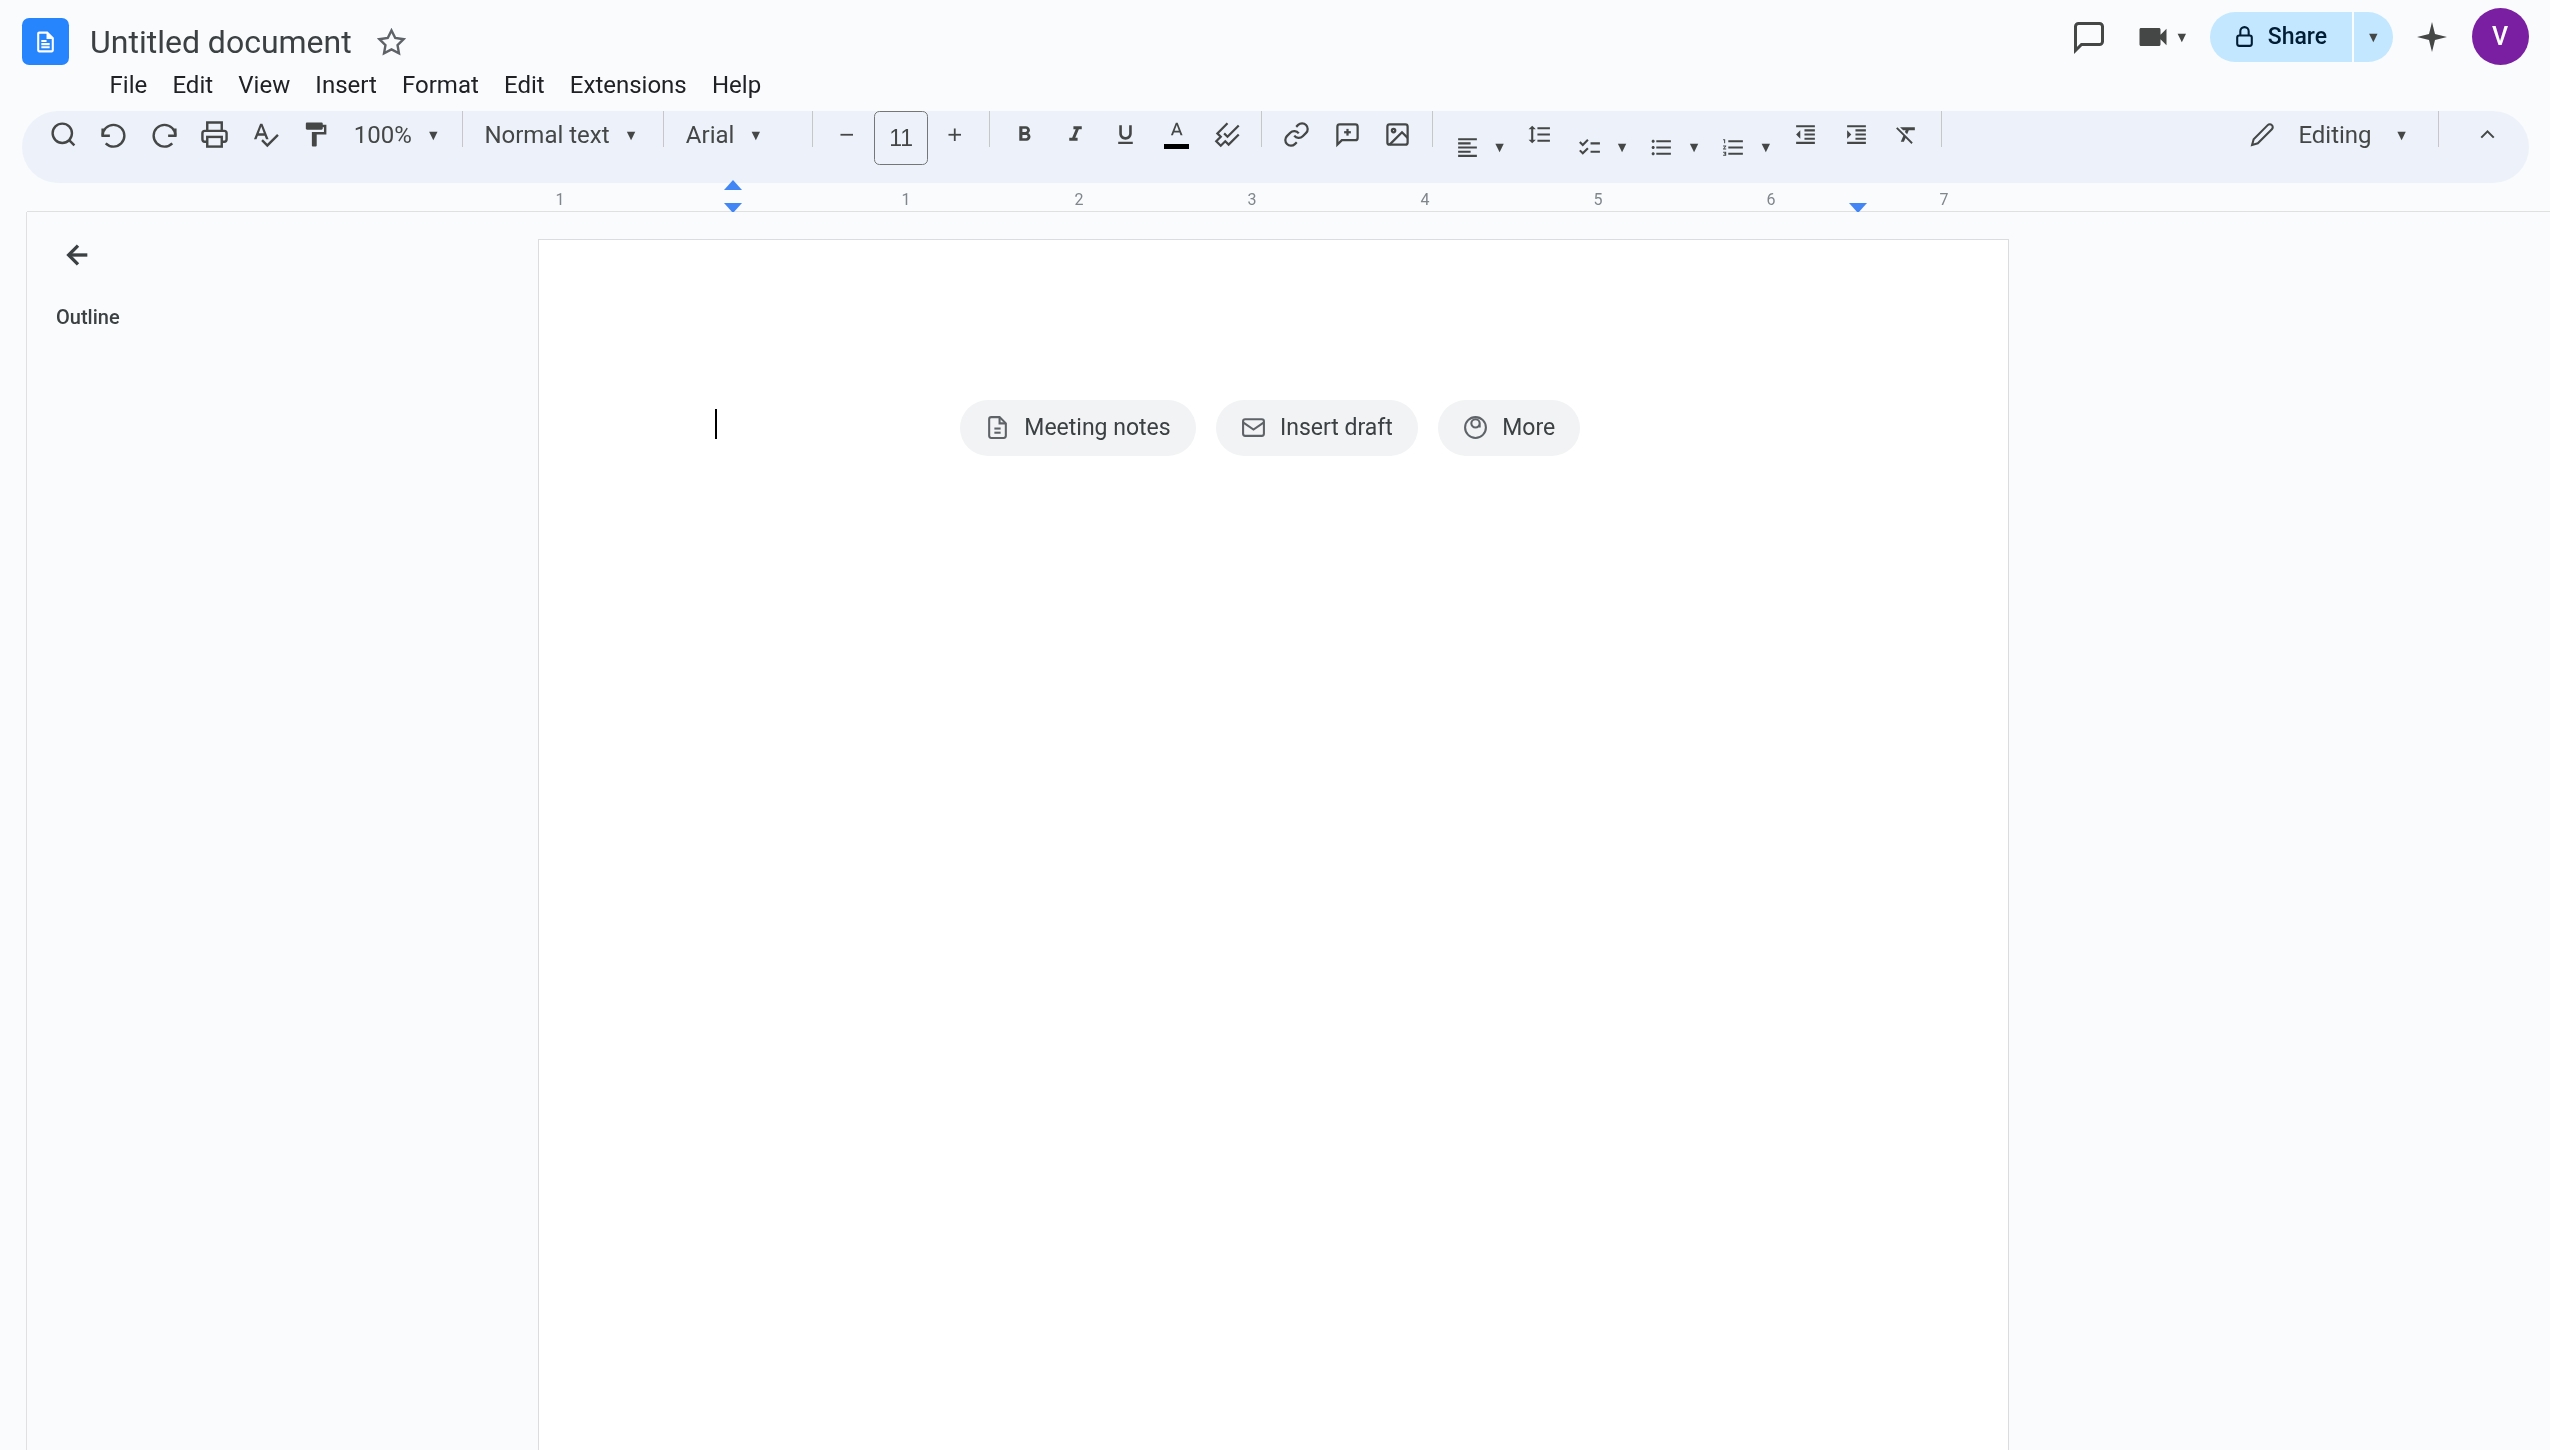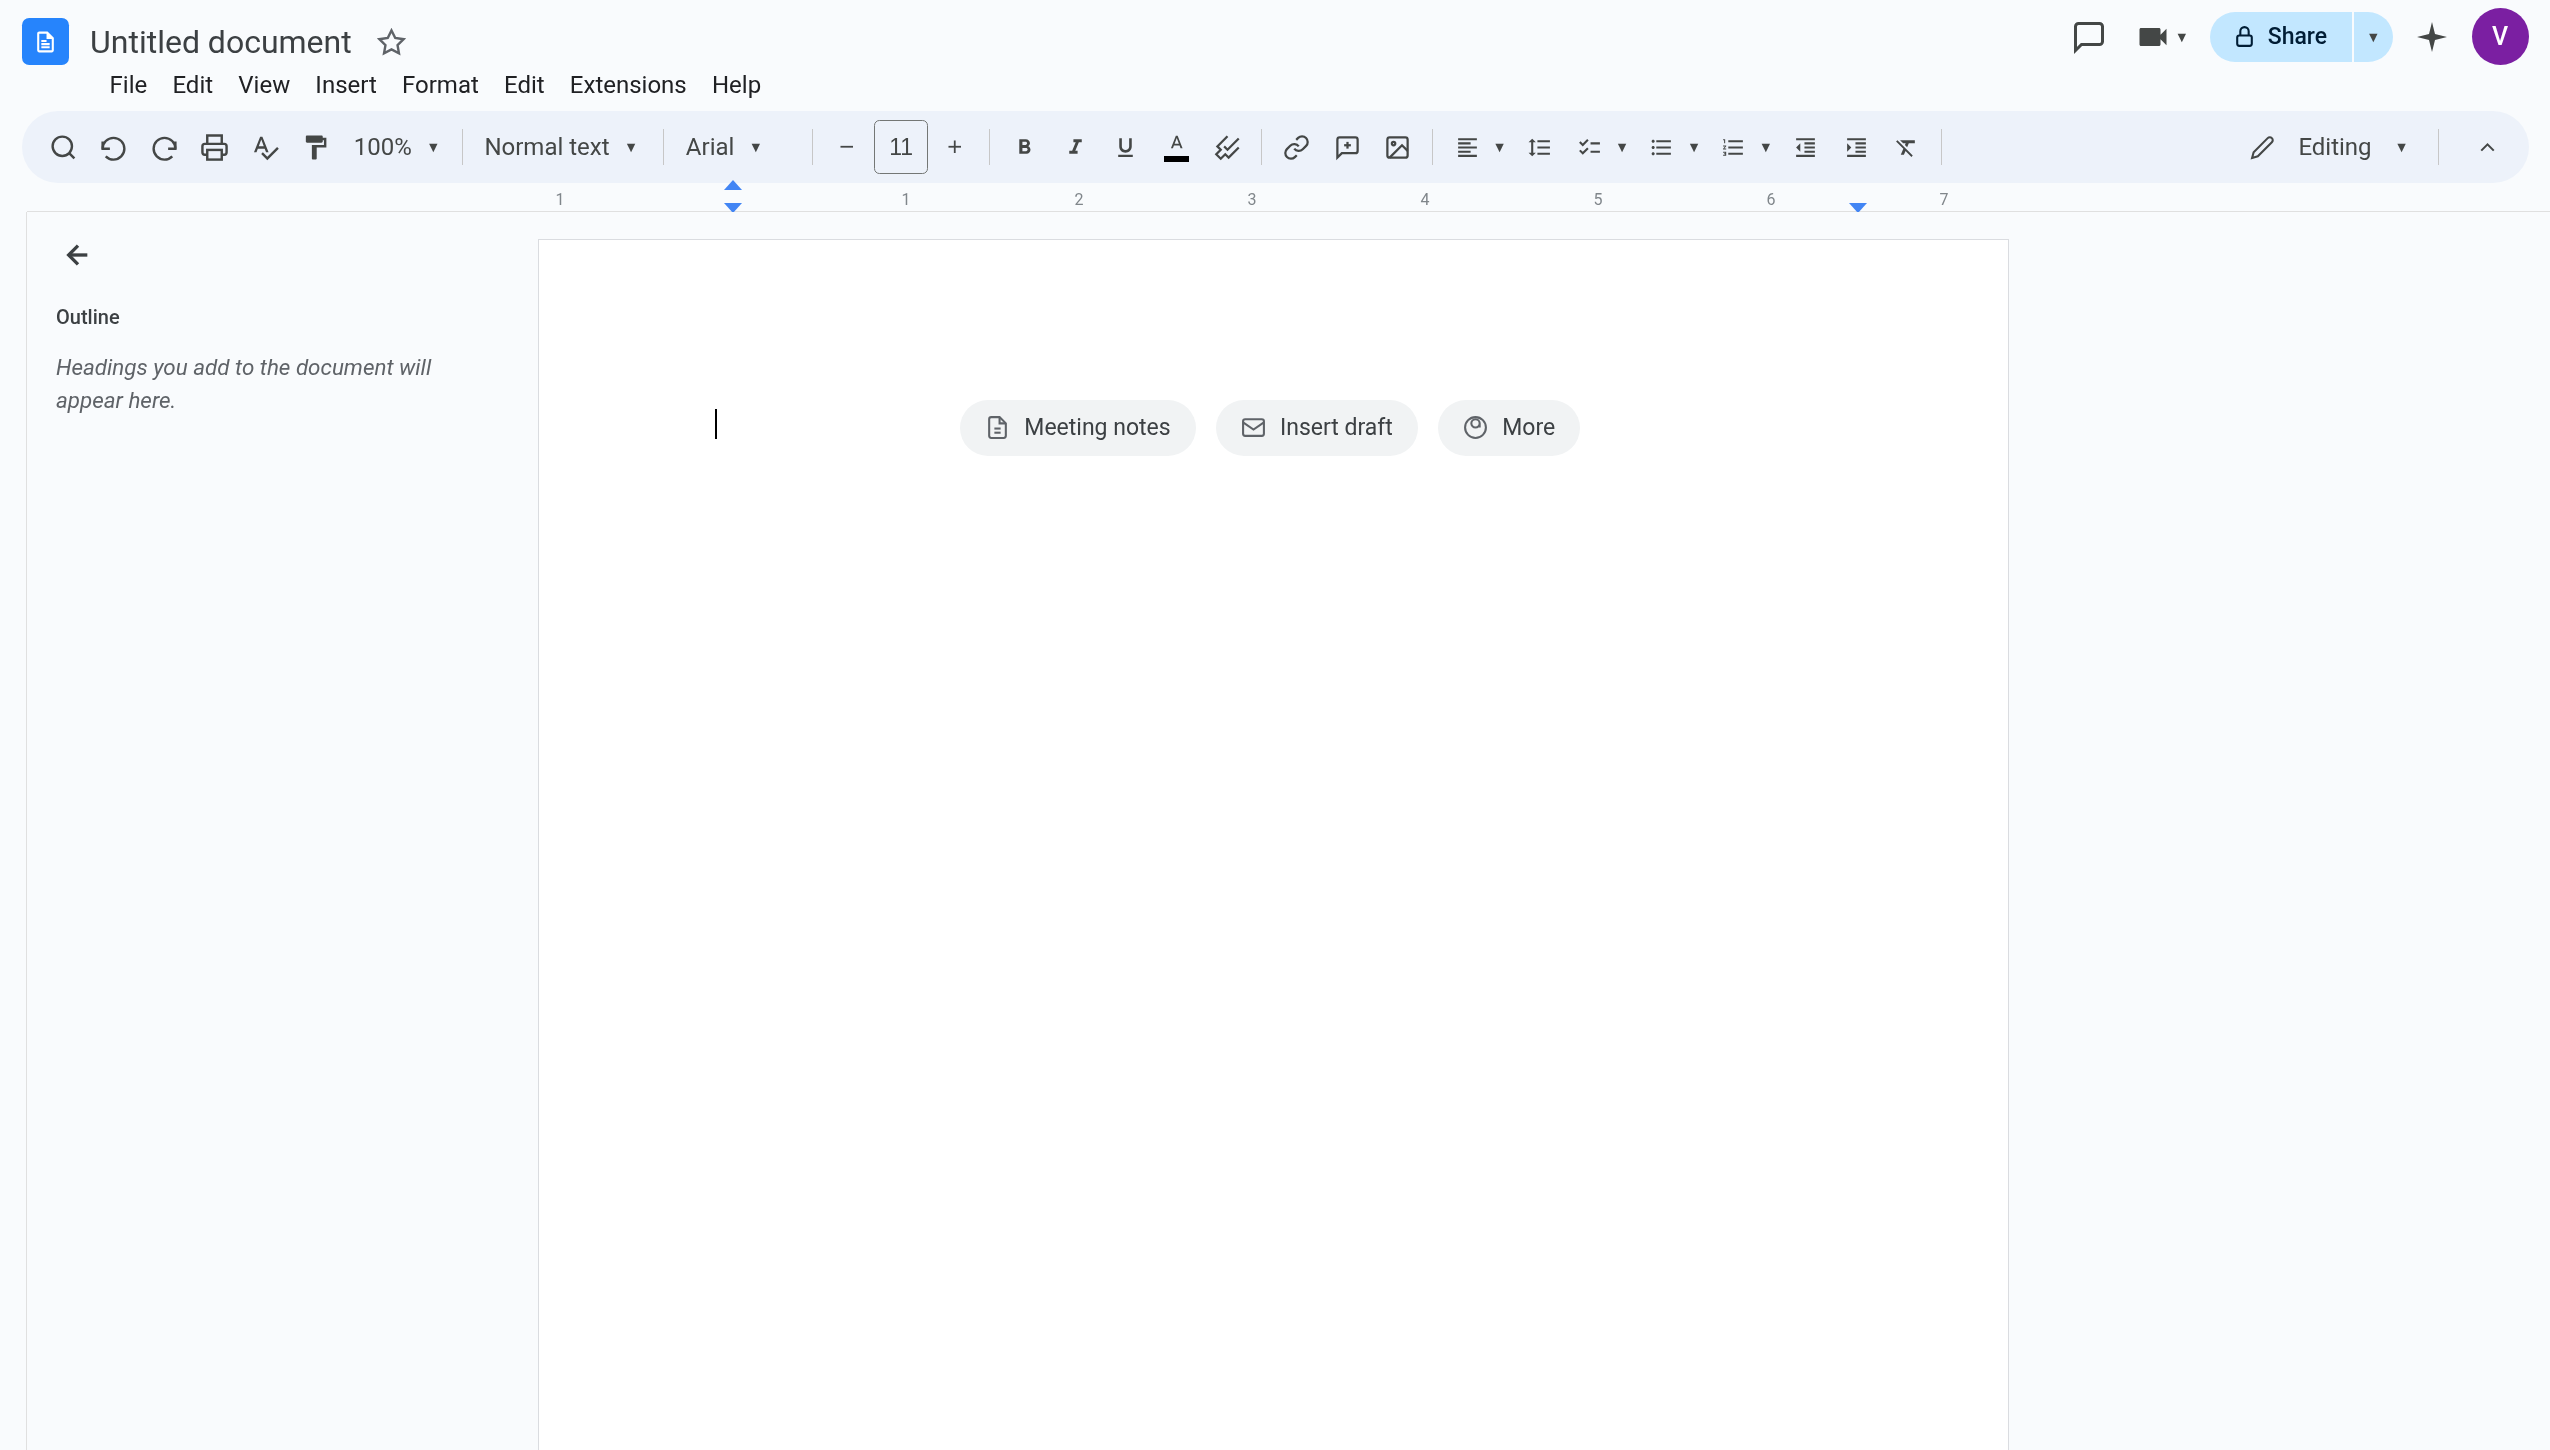--- a/index.html
+++ b/index.html
@@ -120,21 +120,20 @@
   color: #202124;
   border-radius: 5.4px;
   cursor: pointer;
 }
 .toolbar {
   margin: 7.2px 21.5px;
   background: #edf2fa;
   border-radius: 43px;
   height: 72px;
   display: flex;
-  align-items: center;
   padding: 0 18px;
   gap: 3.6px;
 }
 .tb-btn {
   width: 47px;
   height: 47px;
   border-radius: 7.2px;
   display: flex;
   align-items: center;
   justify-content: center;
@@ -581,21 +580,20 @@
 <div class="main-area">
   <div class="ruler-v"></div>
   <div class="outline-panel">
     <div class="outline-back">
       <svg width="32" height="32" viewBox="0 0 24 24" fill="none" stroke="#3c4043" stroke-width="2.5">
           <line x1="19" y1="12" x2="5" y2="12"></line>
           <polyline points="12 19 5 12 12 5"></polyline>
         </svg>
     </div>
     <div class="outline-title">Outline</div>
-    <div class="outline-hint">Headings you add to the document will appear here.</div>
   </div>
   <div class="canvas-area">
     <div class="page">
       <span class="cursor"></span>
       <div class="suggestions">
         <div class="suggestion-chip">
           <svg width="25" height="25" viewBox="0 0 24 24" fill="none" stroke="#5f6368" stroke-width="2">
               <path d="M14 2H6a2 2 0 0 0-2 2v16a2 2 0 0 0 2 2h12a2 2 0 0 0 2-2V8z"></path>
               <polyline points="14 2 14 8 20 8"></polyline>
               <line x1="9" y1="13" x2="15" y2="13"></line>

